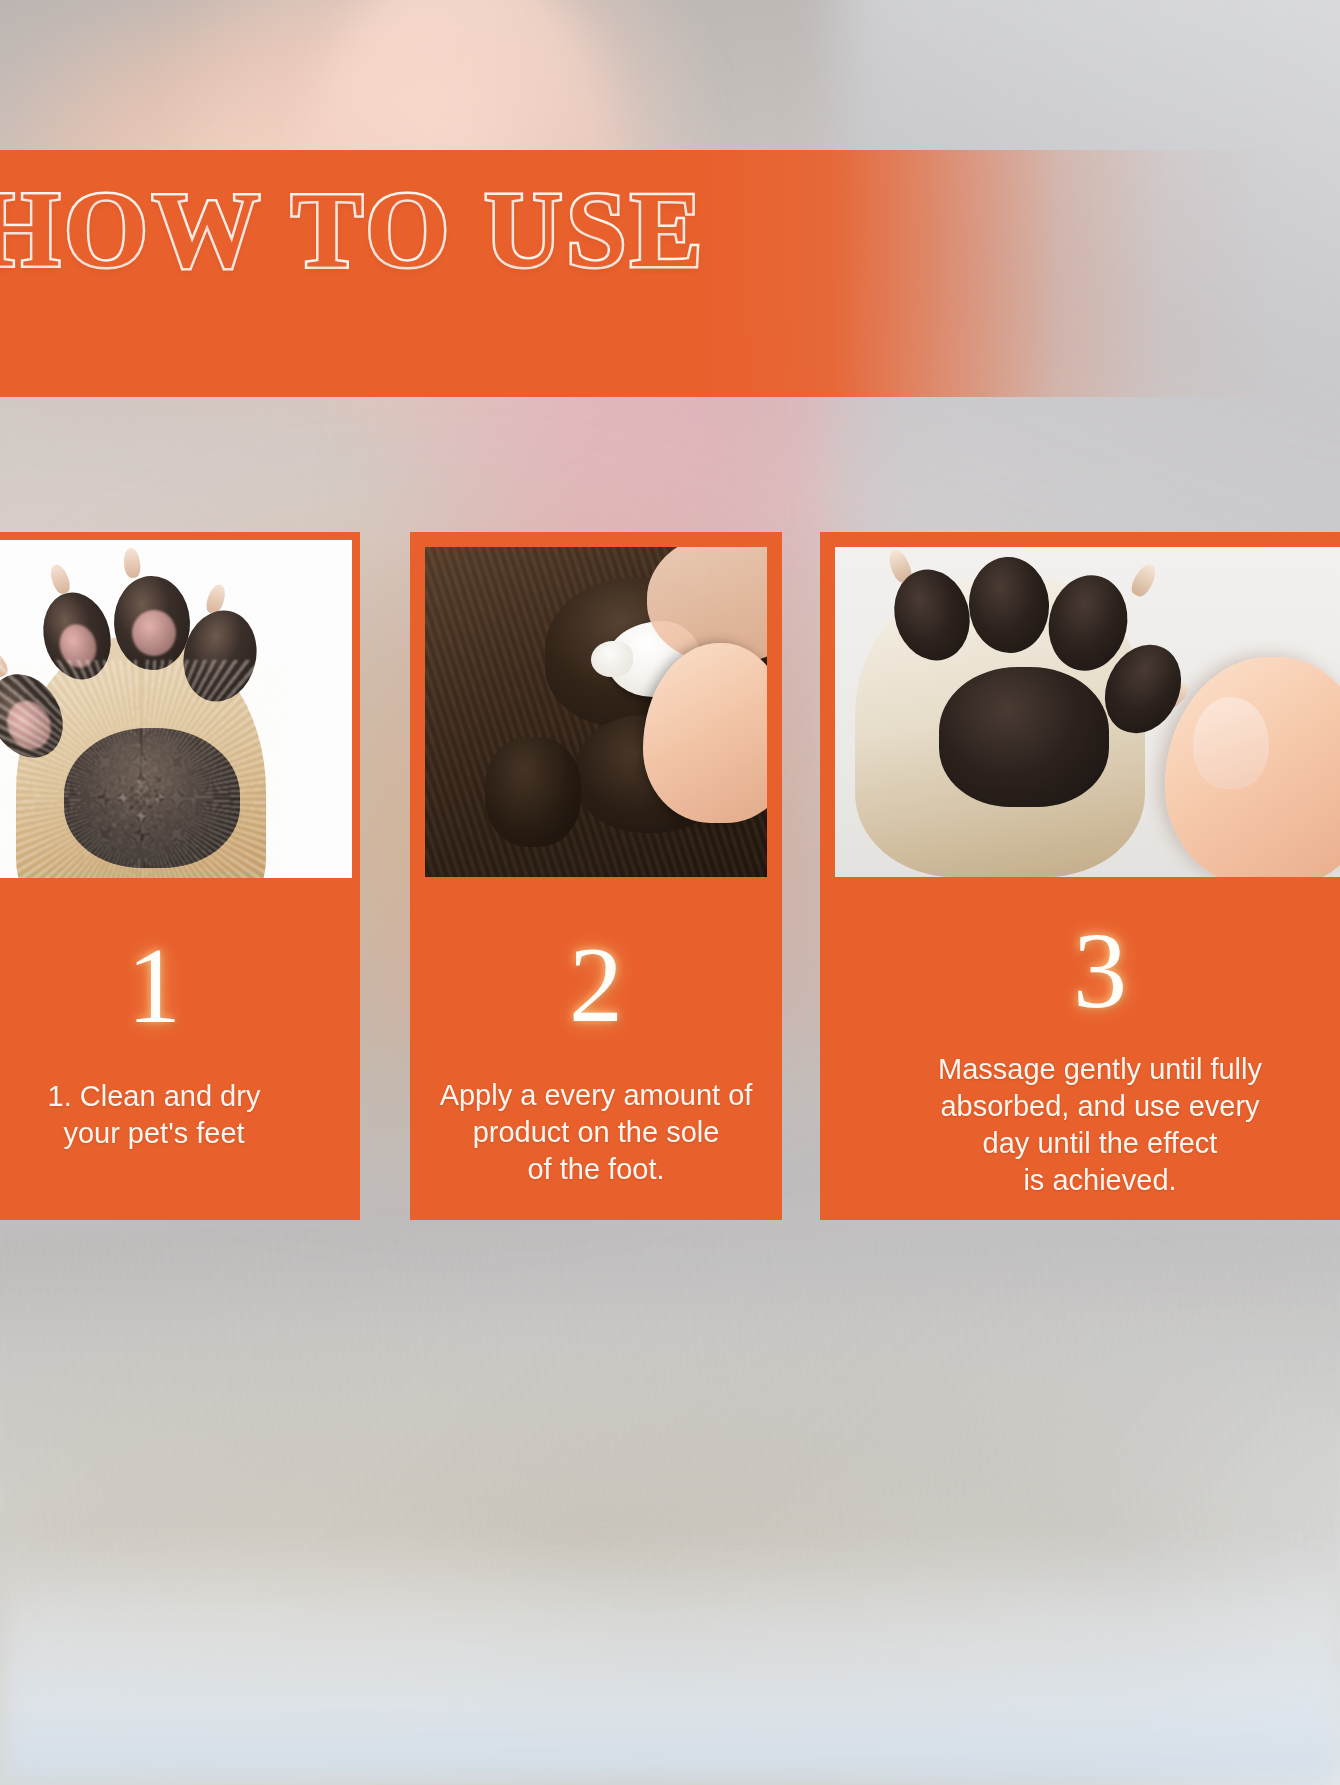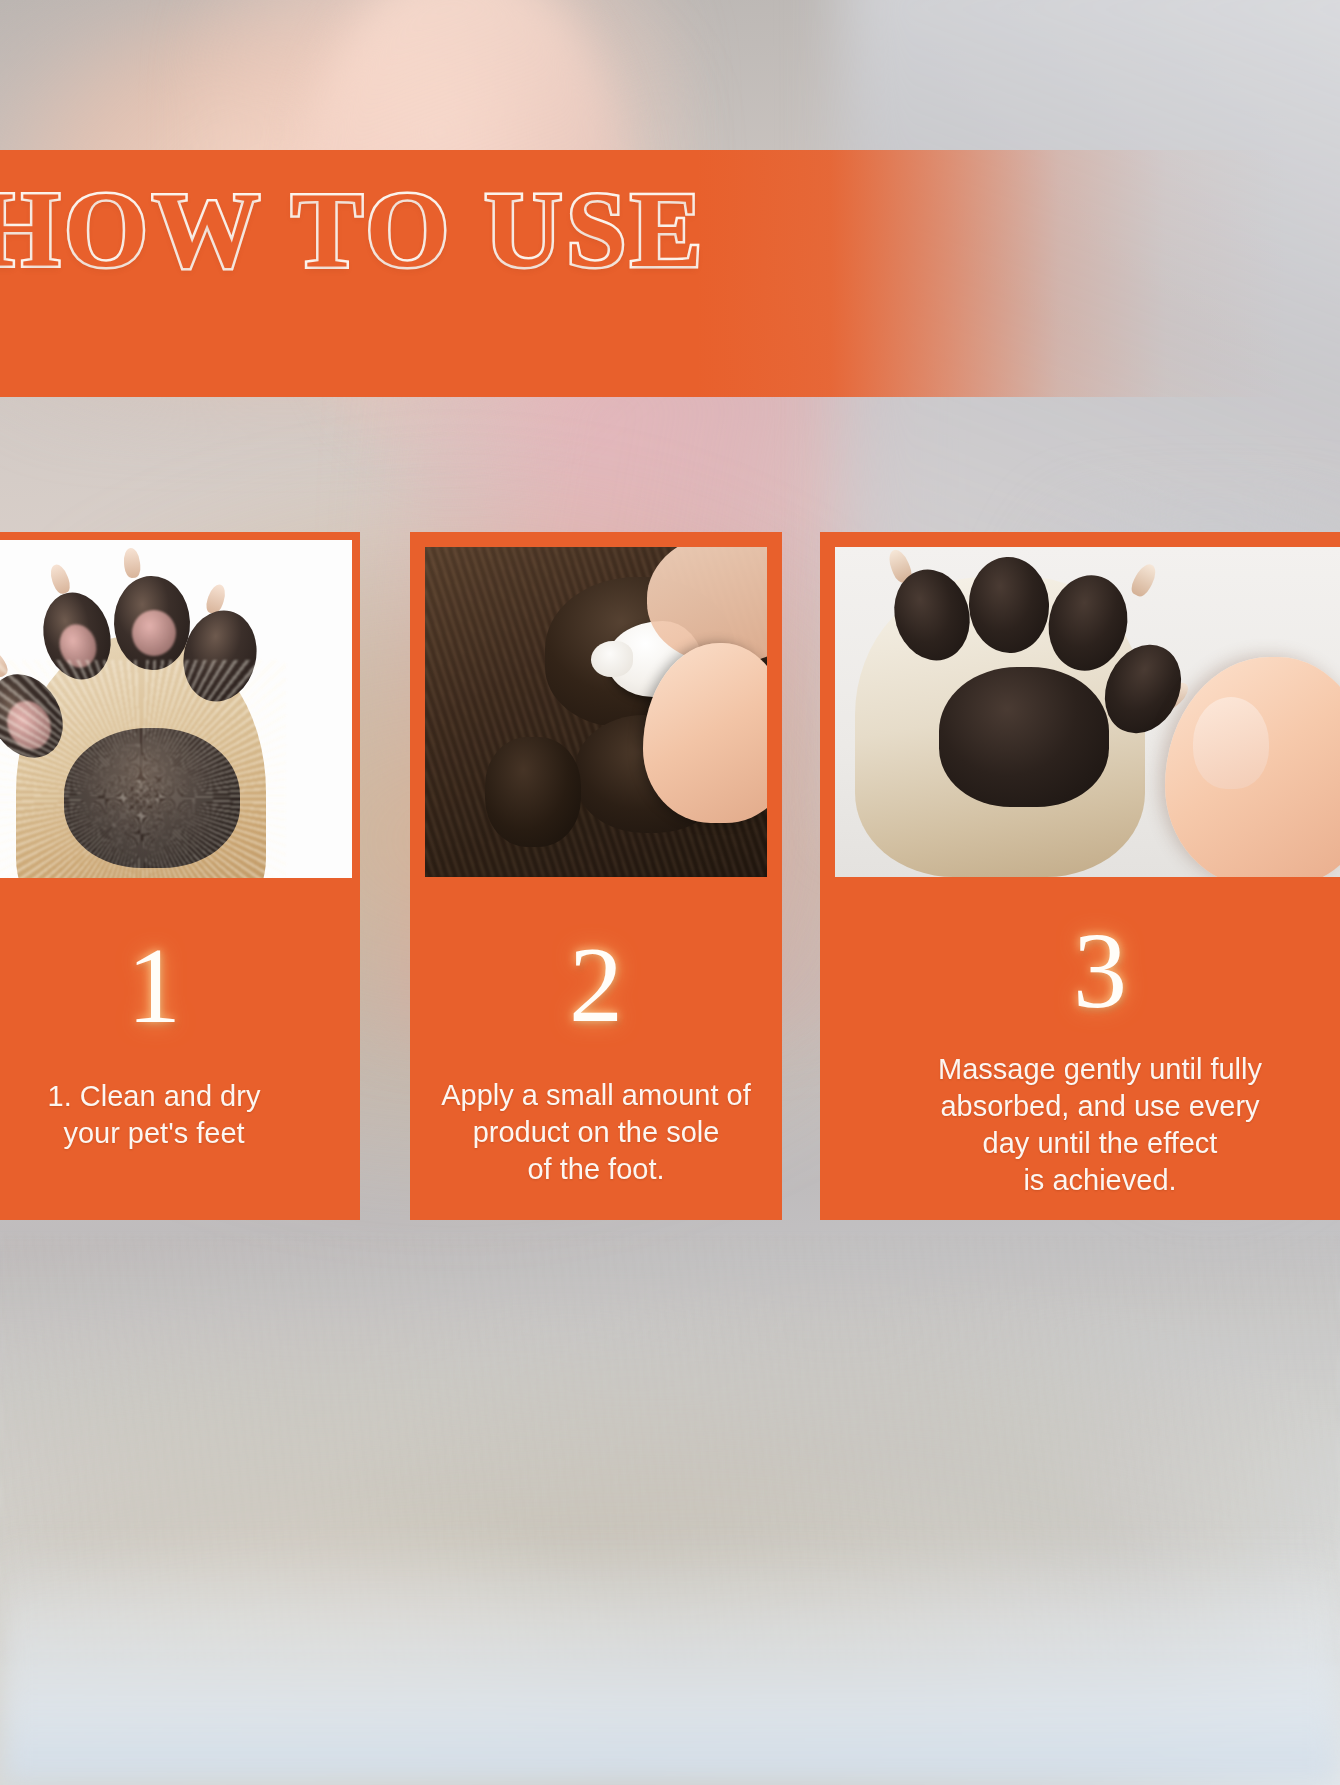--- a/index.html
+++ b/index.html
@@ -323,21 +323,21 @@
       <div class="hair"></div>
       <div class="mainpad"></div>
       <div class="pad2"></div>
       <div class="pad3"></div>
       <div class="cream"></div>
       <div class="finger2"></div>
       <div class="finger"></div>
     </div>
   </div>
   <div class="step-number">2</div>
-  <div class="step-caption">Apply a small amount of
+  <div class="step-caption">Apply a every amount of
 product on the sole
 of the foot.</div>
 </div>
 
 <div class="step-card" id="step-card-3">
   <div class="step-photo">
     <div class="paw3">
       <div class="leg"></div>
       <div class="claw c1"></div>
       <div class="claw c2"></div>

